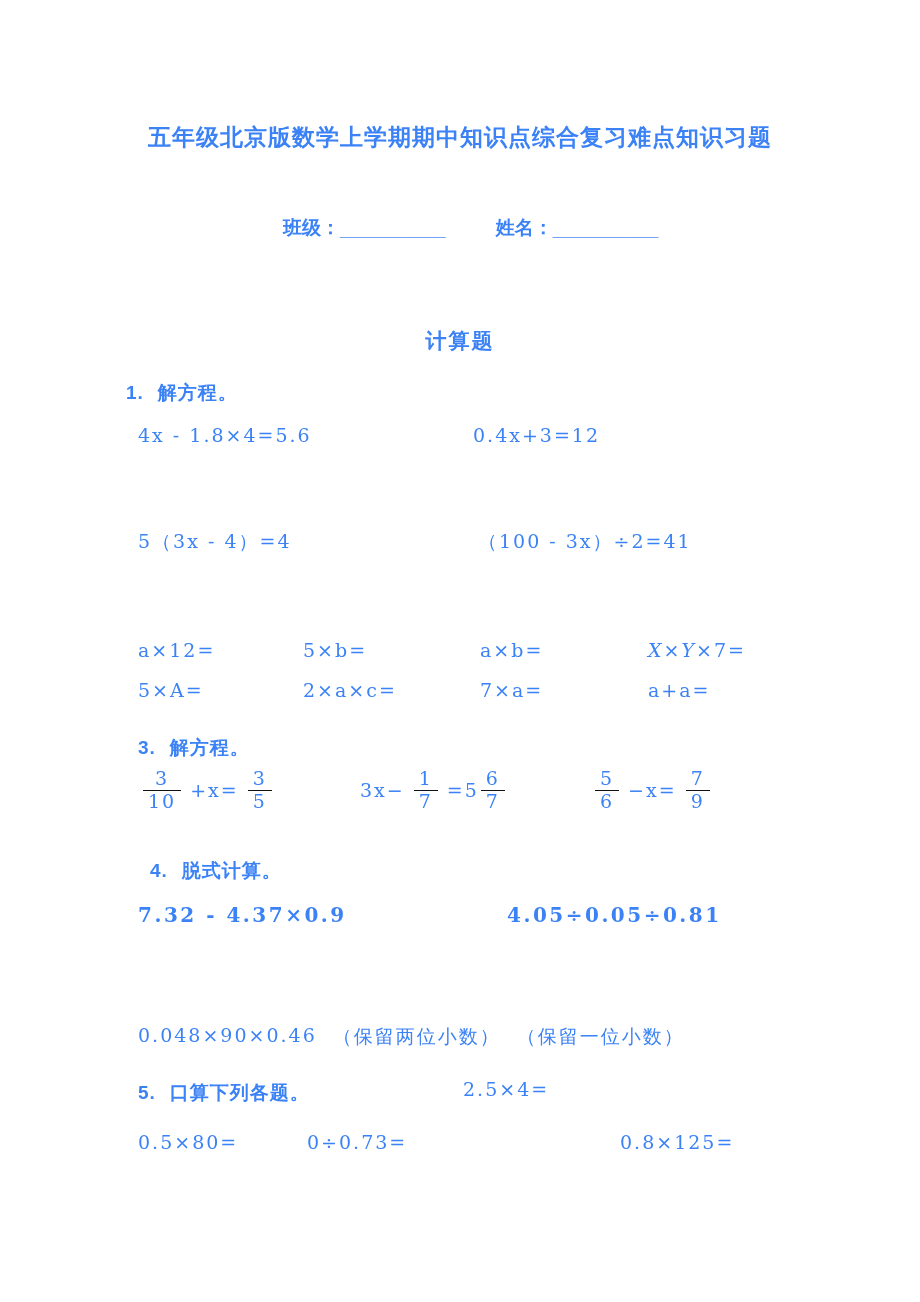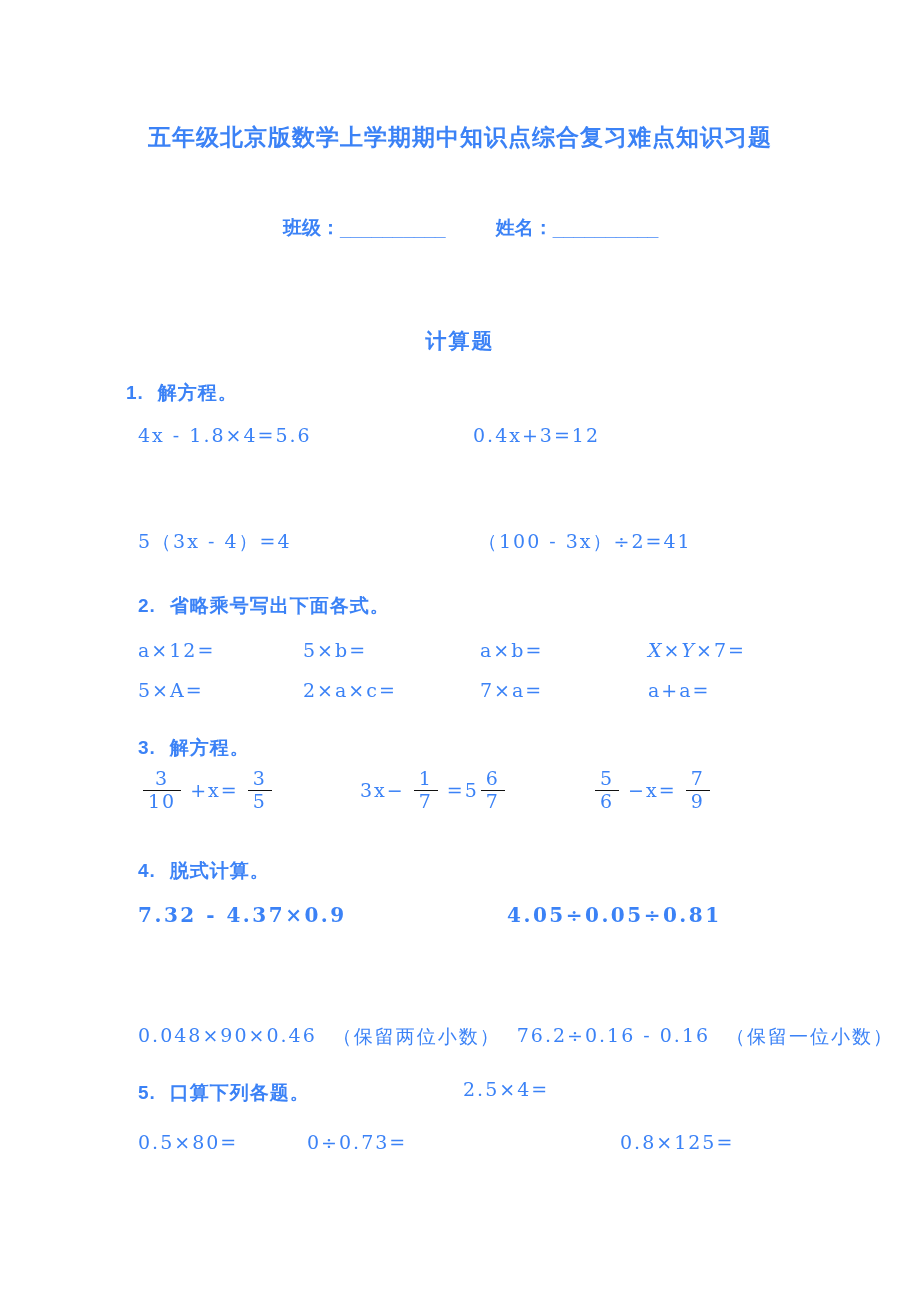--- a/index.html
+++ b/index.html
@@ -78,23 +78,20 @@
   <h2 class="abs section">计算题</h2>
 
   <div class="abs phead" style="left:126px; top:380px;">
     <span class="pnum">1.</span><span>解方程。</span>
   </div>
   <div class="abs math" style="left:138px; top:424px;">4x - 1.8×4=5.6</div>
   <div class="abs math" style="left:473px; top:424px;">0.4x+3=12</div>
   <div class="abs math" style="left:138px; top:529px;">5（3x - 4）=4</div>
   <div class="abs math" style="left:478px; top:529px;">（100 - 3x）÷2=41</div>
 
-  <div class="abs phead" style="left:138px; top:593px;">
-    <span class="pnum">2.</span><span>省略乘号写出下面各式。</span>
-  </div>
   <div class="abs math" style="left:138px; top:639px;">a×12=</div>
   <div class="abs math" style="left:303px; top:639px;">5×b=</div>
   <div class="abs math" style="left:480px; top:639px;">a×b=</div>
   <div class="abs math" style="left:648px; top:639px;"><i>X×Y</i><span>×7=</span></div>
   <div class="abs math" style="left:138px; top:679px;">5×A=</div>
   <div class="abs math" style="left:303px; top:679px;">2×a×c=</div>
   <div class="abs math" style="left:480px; top:679px;">7×a=</div>
   <div class="abs math" style="left:648px; top:679px;">a+a=</div>
 
   <div class="abs phead" style="left:138px; top:735px;">
@@ -128,29 +125,28 @@
         <span class="fn">5</span>
         <span class="fd">6</span>
       </span>
     <span class="eop">−x=</span>
     <span class="frac">
         <span class="fn">7</span>
         <span class="fd">9</span>
       </span>
   </div>
 
-  <div class="abs phead" style="left:138px; top:858px;">
+  <div class="abs phead" style="left:150px; top:858px;">
     <span class="pnum">4.</span><span>脱式计算。</span>
   </div>
   <div class="abs math bigmath" style="left:138px; top:903px;">7.32 - 4.37×0.9</div>
   <div class="abs math bigmath" style="left:507px; top:903px;">4.05÷0.05÷0.81</div>
   <div class="abs math segrow" style="left:138px; top:1024px;">
     <span>0.048×90×0.46</span>
     <span>（保留两位小数）</span>
-    <span>76.2÷0.16 - 0.16</span>
     <span>（保留一位小数）</span>
   </div>
 
   <div class="abs phead" style="left:138px; top:1080px;">
     <span class="pnum">5.</span><span>口算下列各题。</span>
   </div>
   <div class="abs math" style="left:138px; top:1131px;">0.5×80=</div>
   <div class="abs math" style="left:307px; top:1131px;">0÷0.73=</div>
   <div class="abs math" style="left:463px; top:1078px;">2.5×4=</div>
   <div class="abs math" style="left:620px; top:1131px;">0.8×125=</div>

